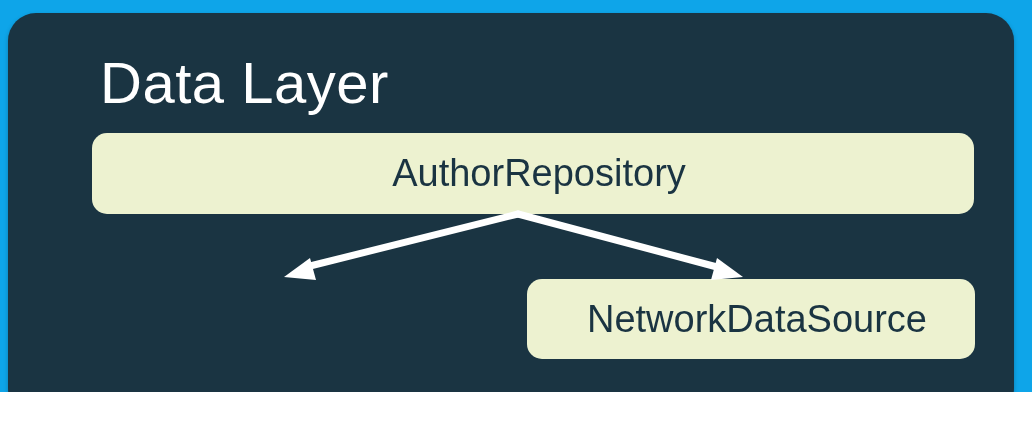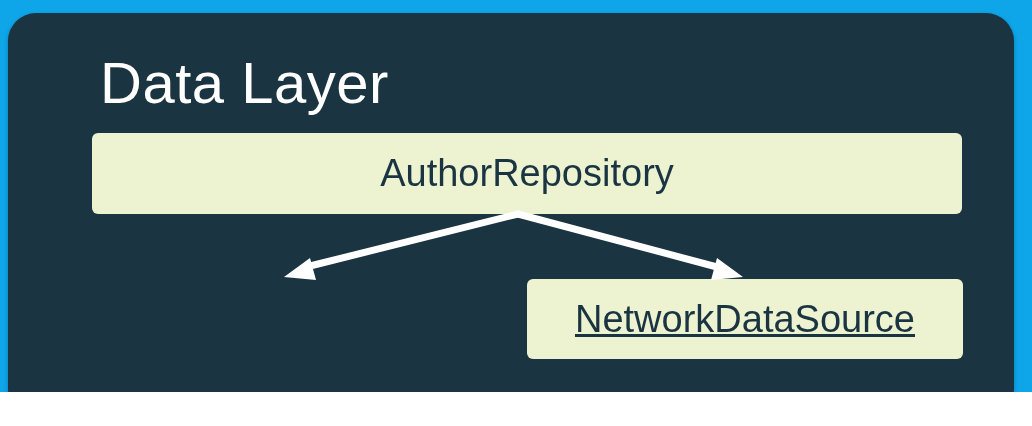--- a/index.html
+++ b/index.html
@@ -32,47 +32,47 @@
     color: #ffffff;
     font-size: 58px;
     font-weight: 400;
     line-height: 1.05;
     letter-spacing: 0.5px;
     white-space: nowrap;
   }
   .node {
     position: absolute;
     background: #edf2d0;
-    border-radius: 6px;
+    border-radius: 15px;
     display: flex;
     align-items: center;
     justify-content: center;
     color: #1a3442;
     font-size: 38px;
     font-weight: 400;
     white-space: nowrap;
+    padding-left: 12px;
   }
   .node-repository {
     left: 92px;
     top: 133px;
     width: 870px;
     height: 81px;
   }
   .node-local {
     left: 92px;
     top: 279px;
     width: 376px;
     height: 80px;
   }
   .node-network {
     left: 527px;
     top: 279px;
     width: 436px;
     height: 80px;
-    text-decoration: underline;
   }
   .arrows {
     position: absolute;
     left: 0;
     top: 0;
     width: 1032px;
     height: 426px;
     pointer-events: none;
   }
 </style>

